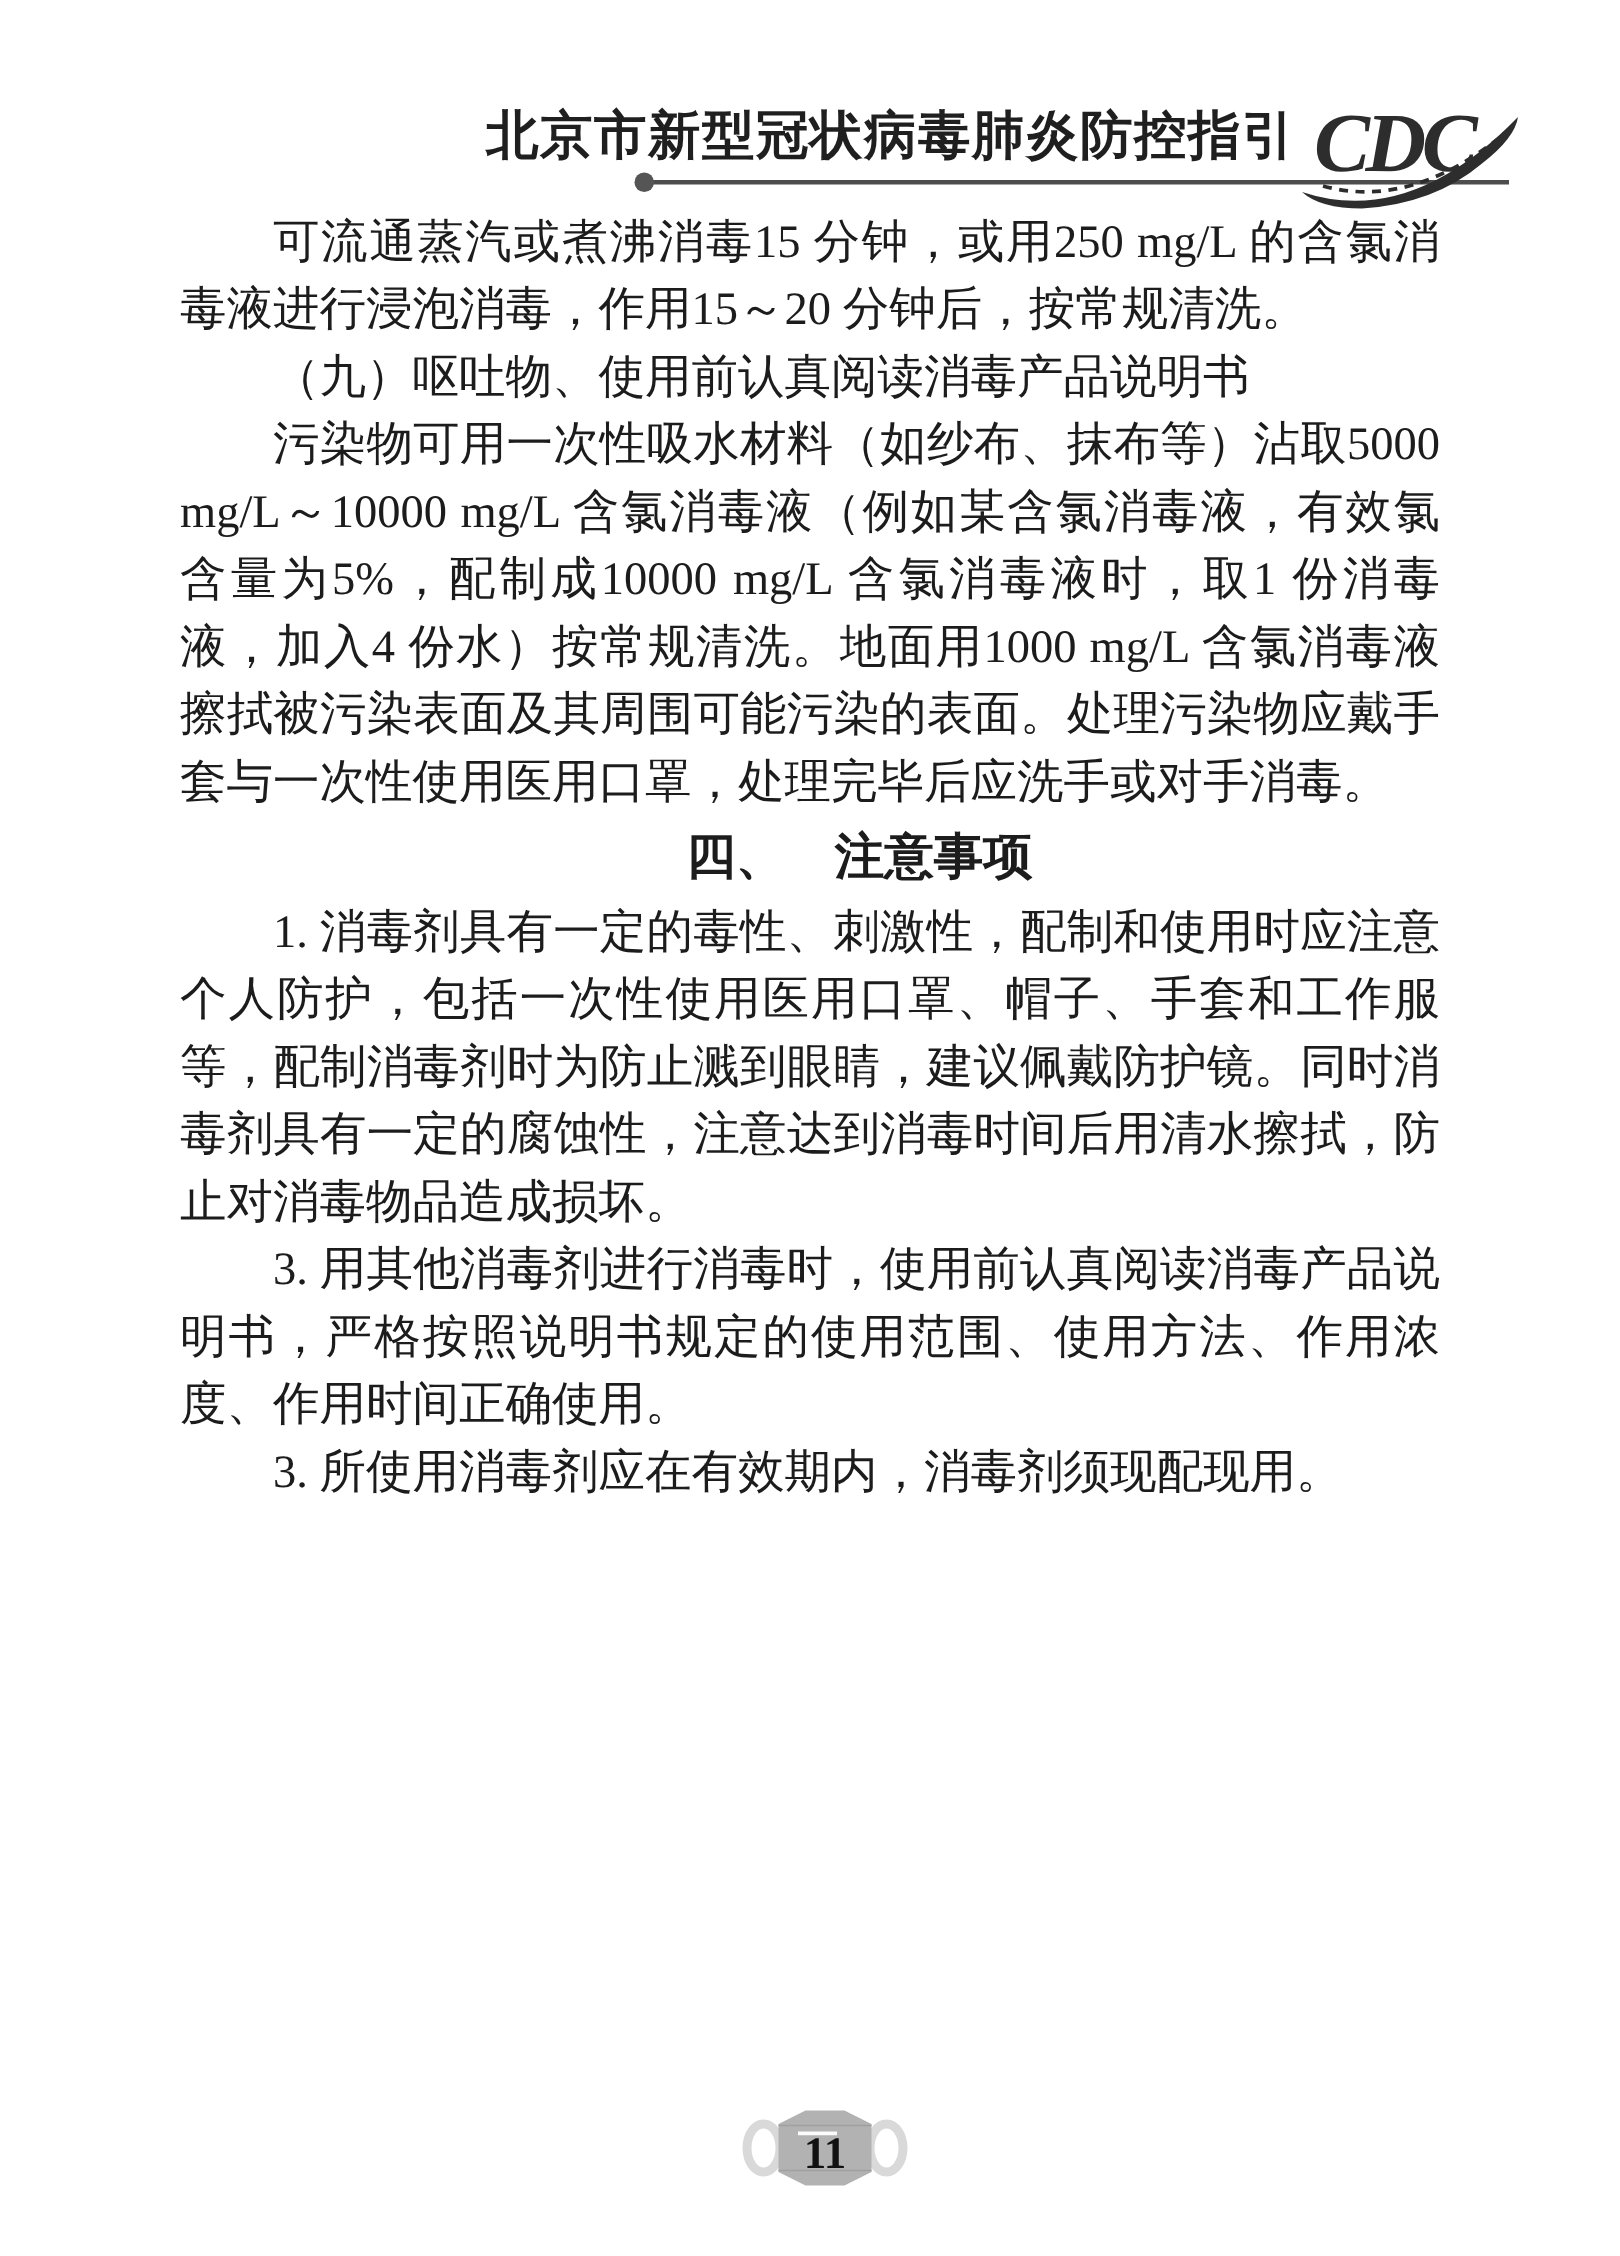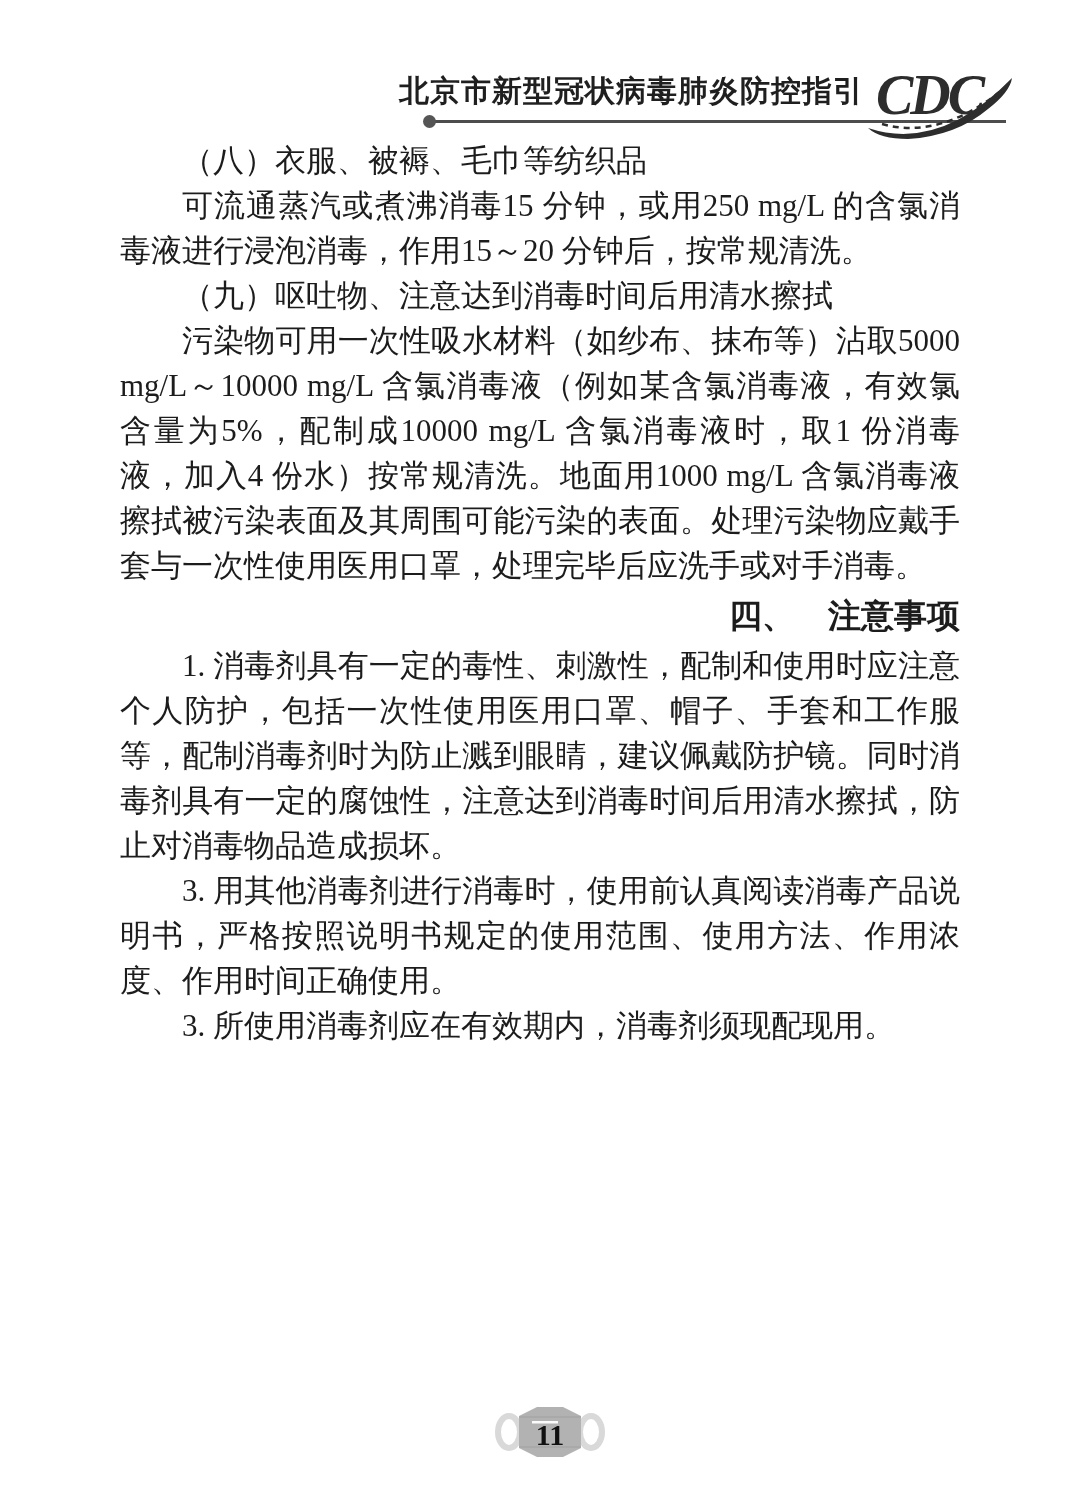--- a/index.html
+++ b/index.html
@@ -10,21 +10,21 @@
     overflow:hidden;
     font-family:"Liberation Serif","DejaVu Serif",serif;
     color:#1c1c1c;
   }
   
   .header-title{
     position:absolute;
     top:74px;right:216px;
     font-family:"Liberation Sans","DejaVu Sans",sans-serif;
     font-weight:bold;
-    font-size:30px;
+    font-size:35px;
     line-height:34px;
     color:#1f1f1f;
     letter-spacing:1px;
     white-space:nowrap;
   }
   .header-rule{
     position:absolute;
     left:430px;top:120px;
     width:576px;height:3px;
     background:#4d4d4d;
@@ -55,21 +55,21 @@
   }
   .content p{margin:0;}
   .para,.subhead{text-indent:2em;}
   .notice-heading{
     font-family:"Liberation Sans","DejaVu Sans",sans-serif;
     font-weight:bold;
     font-size:33px;
     text-indent:2em;
     margin-top:5px !important;
     margin-bottom:5px !important;
-    text-align:right;
+    text-align:center;
   }
   
   .footer-mask{
     position:absolute;
     left:494px;top:1402px;
     width:112px;height:60px;
   }
 </style>
 </head>
 <body>
@@ -84,23 +84,22 @@
   <svg class="logo" viewBox="0 0 152 98" xmlns="http://www.w3.org/2000/svg">
 
     <path d="M4 80 Q 76 104 148 30 Q 146 44 124 61 Q 92 88 44 91 Q 16 91 4 80 Z" fill="#2d2d2d"></path>
 
     <path d="M18 76 Q 76 92 138 42" fill="none" stroke="#2d2d2d" stroke-width="2.5" stroke-dasharray="6 5"></path>
 
     <text x="12" y="66" font-family="Liberation Serif, DejaVu Serif, serif" font-size="56" font-weight="bold" font-style="italic" letter-spacing="-3" fill="#2d2d2d">CDC</text>
   </svg>
 
   <div class="content">
-    <p class="subhead">（八）衣服、被褥、毛巾等纺织品</p>
     <p class="para">可流通蒸汽或煮沸消毒15 分钟，或用250 mg/L 的含氯消毒液进行浸泡消毒，作用15～20 分钟后，按常规清洗。</p>
-    <p class="subhead">（九）呕吐物、注意达到消毒时间后用清水擦拭</p>
+    <p class="subhead">（九）呕吐物、使用前认真阅读消毒产品说明书</p>
     <p class="para">污染物可用一次性吸水材料（如纱布、抹布等）沾取5000 mg/L～10000 mg/L 含氯消毒液（例如某含氯消毒液，有效氯含量为5%，配制成10000 mg/L 含氯消毒液时，取1 份消毒液，加入4 份水）按常规清洗。地面用1000 mg/L 含氯消毒液擦拭被污染表面及其周围可能污染的表面。处理污染物应戴手套与一次性使用医用口罩，处理完毕后应洗手或对手消毒。</p>
     <p class="notice-heading">四、　注意事项</p>
     <p class="para">1. 消毒剂具有一定的毒性、刺激性，配制和使用时应注意个人防护，包括一次性使用医用口罩、帽子、手套和工作服等，配制消毒剂时为防止溅到眼睛，建议佩戴防护镜。同时消毒剂具有一定的腐蚀性，注意达到消毒时间后用清水擦拭，防止对消毒物品造成损坏。</p>
     <p class="para">3. 用其他消毒剂进行消毒时，使用前认真阅读消毒产品说明书，严格按照说明书规定的使用范围、使用方法、作用浓度、作用时间正确使用。</p>
     <p class="para">3. 所使用消毒剂应在有效期内，消毒剂须现配现用。</p>
   </div>
 
   <svg class="footer-mask" viewBox="0 0 112 60" xmlns="http://www.w3.org/2000/svg">
 
     <ellipse cx="15" cy="30" rx="11" ry="16" fill="none" stroke="#d9d9d9" stroke-width="6"></ellipse>

